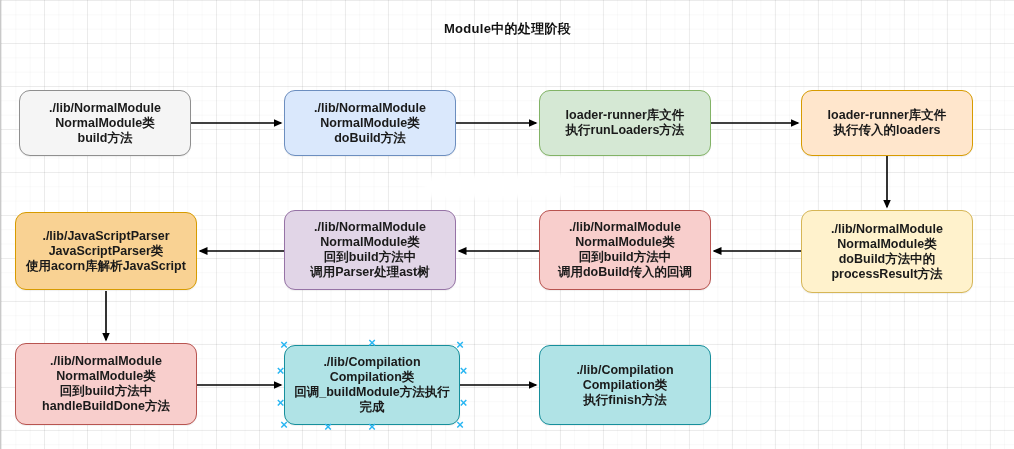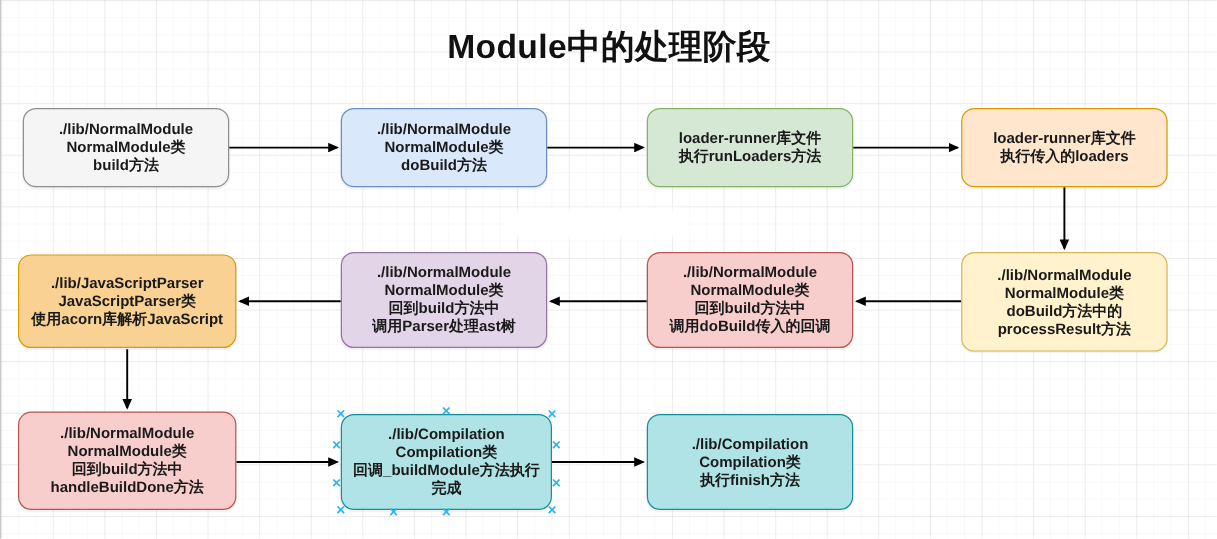--- a/index.html
+++ b/index.html
@@ -19,21 +19,21 @@
       linear-gradient(to bottom, rgba(0,0,0,0.025) 1px, transparent 1px);
     background-size: 43px 43px, 43px 43px, 14.33px 14.33px, 14.33px 14.33px;
     border-left: 1px solid #c9c9c9;
   }
 
   .title {
     position: absolute;
     left: 0; top: 20px;
     width: 100%;
     text-align: center;
-    font-size: 28px;
+    font-size: 13px;
     font-weight: 700;
     color: #111111;
     letter-spacing: 0.3px;
   }
 
   .edges {
     position: absolute;
     left: 0; top: 0;
     width: 1014px; height: 449px;
     pointer-events: none;

